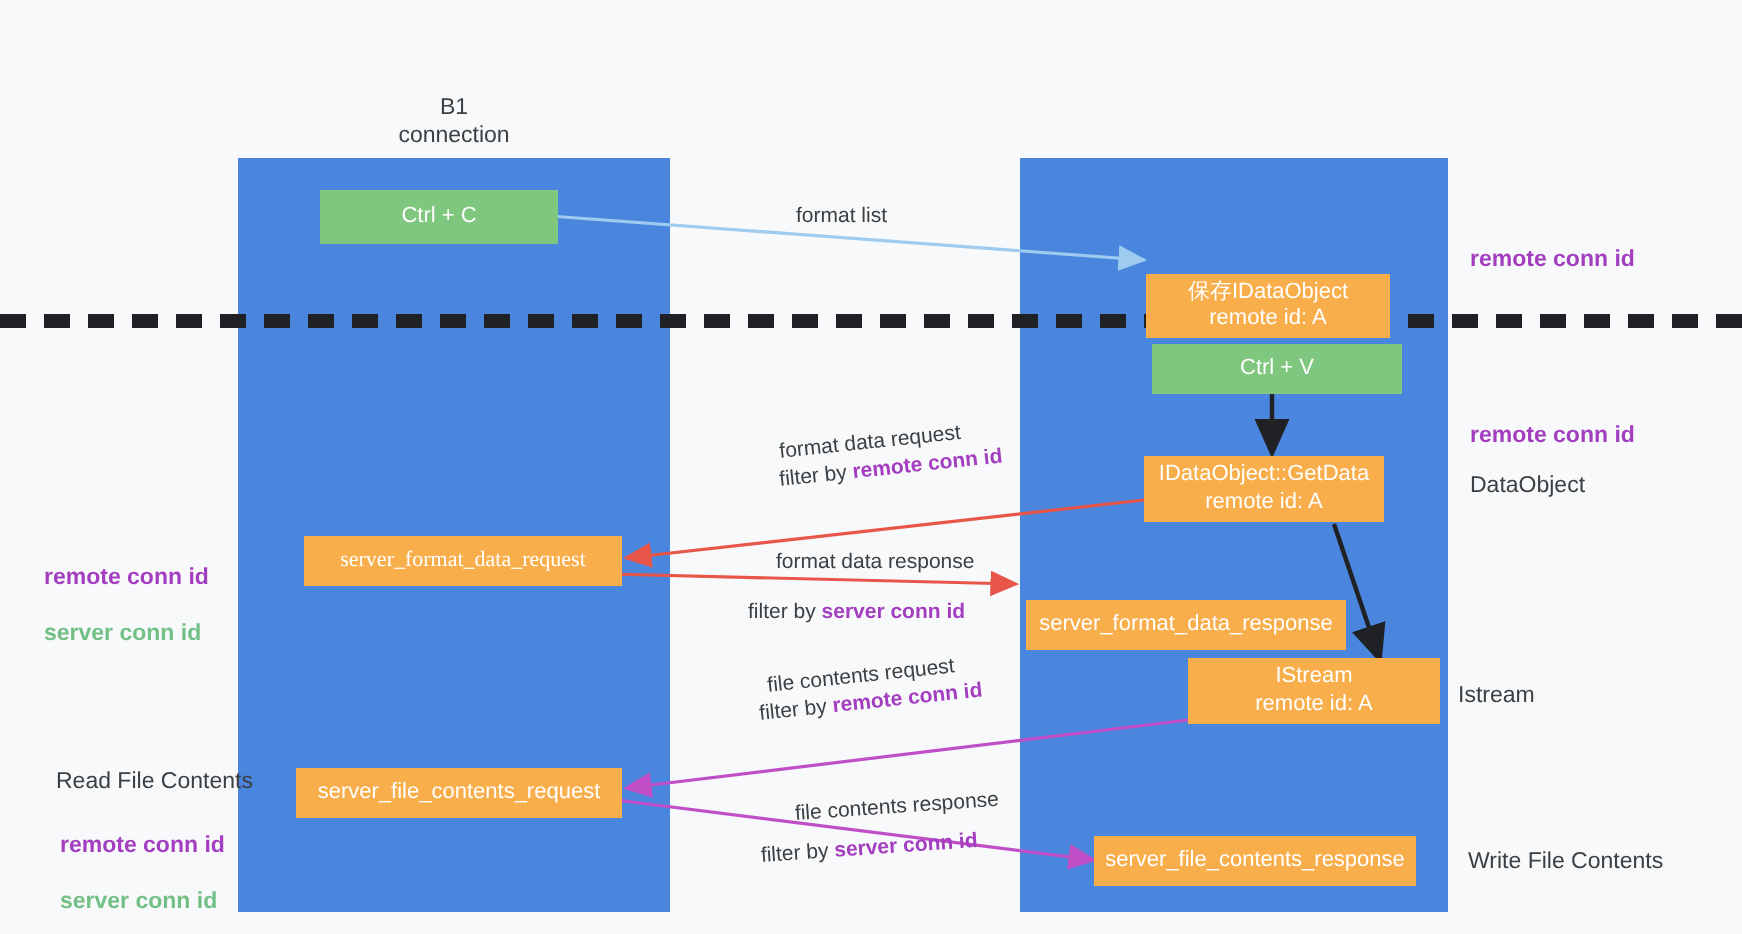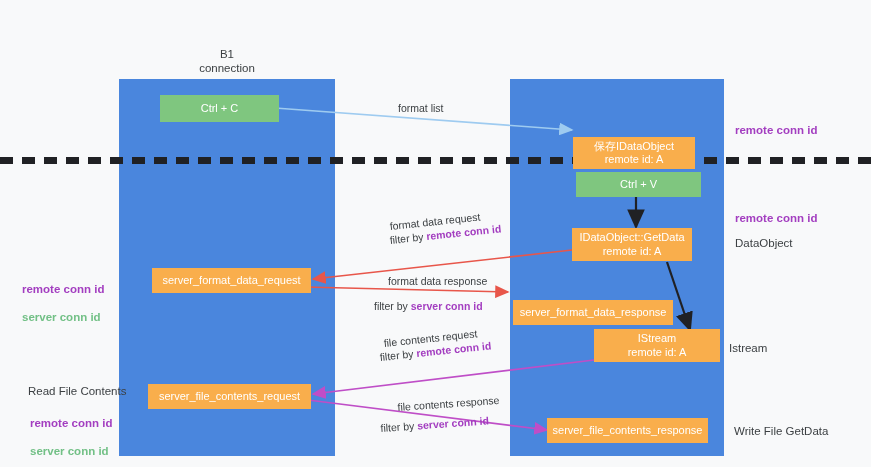--- a/index.html
+++ b/index.html
@@ -101,21 +101,21 @@
   <div class="box green" style="left:160px;top:95px;width:119px;height:27px;">Ctrl + C</div>
 
   <div class="box orange" style="left:573px;top:117px;width:122px;height:32px;margin-top:20px;">保存IDataObject
 remote id: A</div>
 
   <div class="box green" style="left:576px;top:172px;width:125px;height:25px;">Ctrl + V</div>
 
   <div class="box orange" style="left:572px;top:228px;width:120px;height:33px;">IDataObject::GetData
 remote id: A</div>
 
-  <div class="box orange" style="left:152px;top:268px;width:159px;height:25px;">server_format_data_request</div>
+  <div class="box orange" style="left:152px;top:268px;width:159px;height:25px;font-family:Liberation Serif, serif;">server_format_data_request</div>
 
   <div class="box orange" style="left:513px;top:280px;width:160px;height:25px;margin-top:20px;">server_format_data_response</div>
 
   <div class="box orange" style="left:594px;top:329px;width:126px;height:33px;">IStream
 remote id: A</div>
 
   <div class="box orange" style="left:148px;top:384px;width:163px;height:25px;">server_file_contents_request</div>
 
   <div class="box orange" style="left:547px;top:418px;width:161px;height:25px;">server_file_contents_response</div>
 
@@ -144,21 +144,21 @@
     <span>file contents response</span>
   </div>
   <div class="edgelabel" style="left:380px;top:421px;transform:rotate(-4deg);transform-origin:left top;">
     <span>filter by </span><span class="p">server conn id</span>
   </div>
 
   <div class="sidelabel purple" style="left:735px;top:123px;">remote conn id</div>
   <div class="sidelabel purple" style="left:735px;top:211px;">remote conn id</div>
   <div class="sidelabel" style="left:735px;top:236px;">DataObject</div>
   <div class="sidelabel" style="left:729px;top:341px;">Istream</div>
-  <div class="sidelabel" style="left:734px;top:424px;">Write File GetData</div>
+  <div class="sidelabel" style="left:734px;top:424px;">Write File Contents</div>
 
   <div class="sidelabel stack" style="left:22px;top:268px;text-align:left;">
     <span class="p">remote conn id</span><br>
     <span class="g">server conn id</span>
   </div>
 
   <div class="sidelabel" style="left:28px;top:384px;">Read File Contents</div>
 
   <div class="sidelabel stack" style="left:30px;top:402px;text-align:left;">
     <span class="p">remote conn id</span><br>

